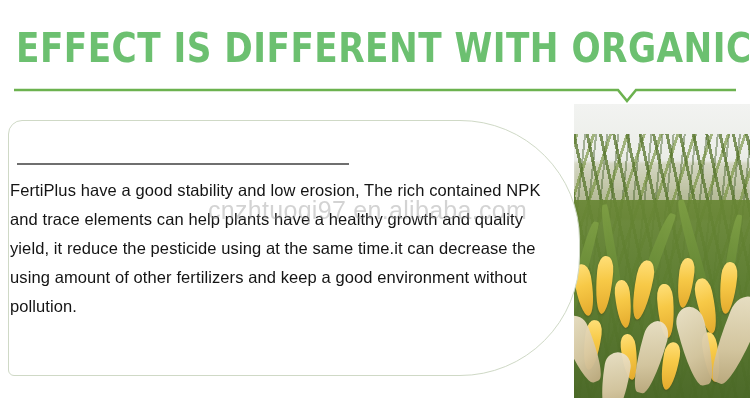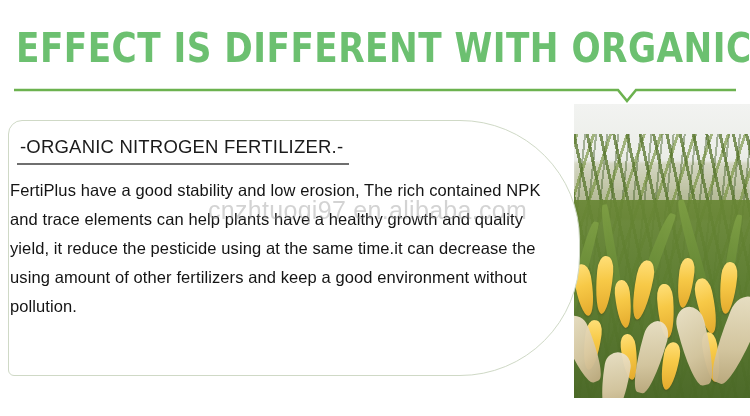--- a/index.html
+++ b/index.html
@@ -208,20 +208,19 @@
       <div class="husk" style="left:-4px; top:60px;  width:26px; height:70px; transform:rotate(-22deg);"></div>
       <div class="husk" style="left:64px; top:66px;  width:24px; height:74px; transform:rotate(16deg);"></div>
       <div class="husk" style="left:108px;top:52px;  width:28px; height:80px; transform:rotate(-14deg);"></div>
       <div class="husk" style="left:146px;top:40px;  width:30px; height:92px; transform:rotate(22deg);"></div>
       <div class="husk" style="left:28px; top:98px;  width:26px; height:62px; transform:rotate(9deg);"></div>
     </div>
   </div>
 
   <div class="card"></div>
 
-  <div class="card-heading">-ORGANIC NITROGEN FERTILIZER.-</div>
   <div class="card-heading-rule"></div>
 
   <div class="body-text">FertiPlus have a good stability and low erosion, The rich contained NPK and trace elements can help plants have a healthy growth and quality yield, it reduce the pesticide using at the same time.it can decrease the using amount of other fertilizers and keep a good environment without pollution.</div>
 
   <div class="watermark">cnzhtuoqi97.en.alibaba.com</div>
 
 </div>
 
 </body></html>

